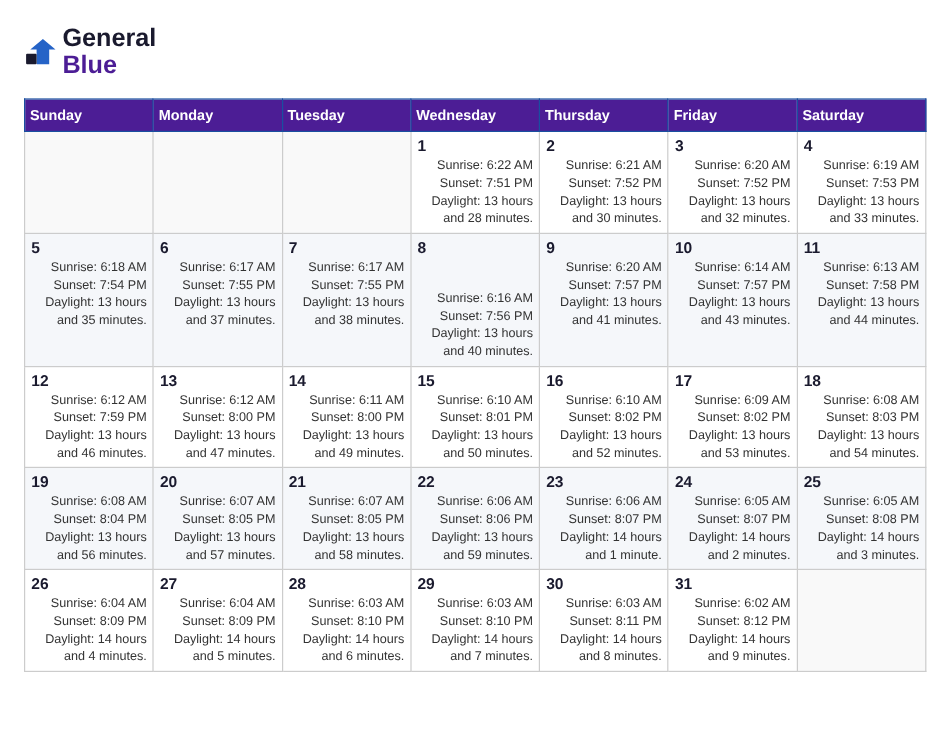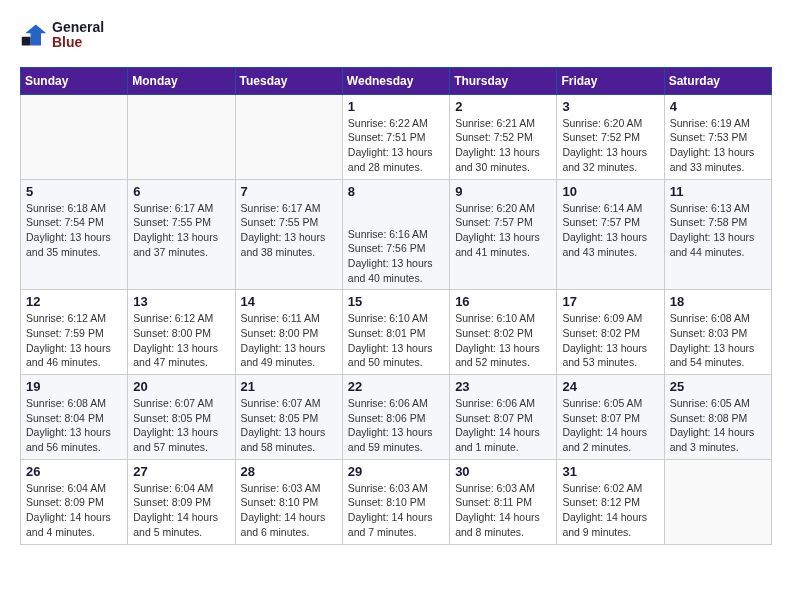--- a/index.html
+++ b/index.html
@@ -15,26 +15,26 @@
       justify-content: space-between;
       align-items: flex-start;
       margin-bottom: 16px;
     }
     .logo {
       display: flex;
       align-items: center;
       gap: 4px;
     }
     .logo-text {
-      font-size: 14px;
+      font-size: 21px;
       font-weight: bold;
       color: #1a1a2e;
       line-height: 1.1;
     }
-    .logo-text span { color: #7f1d1d; }
+    .logo-text span { color: #4c1d95; }
     .logo-icon {
       width: 28px;
       height: 28px;
     }
     .title-block { text-align: right; }
     .calendar-title {
       font-size: 36px;
       font-weight: bold;
       color: #1a1a2e;
     }
@@ -70,20 +70,21 @@
     .day-number {
       font-size: 13px;
       font-weight: bold;
       color: #1a1a2e;
       margin-bottom: 2px;
     }
     .day-info {
       color: #333;
       font-size: 10.5px;
       line-height: 1.4;
+      text-align: right;
     }
     td.empty { background: #f9f9f9; }
   </style>
 </head>
 <body>
 
 <div class="header">
   <div class="logo">
     <svg class="logo-icon" viewBox="0 0 32 32">
       <rect x="0" y="0" width="32" height="32" fill="#fff"></rect>

